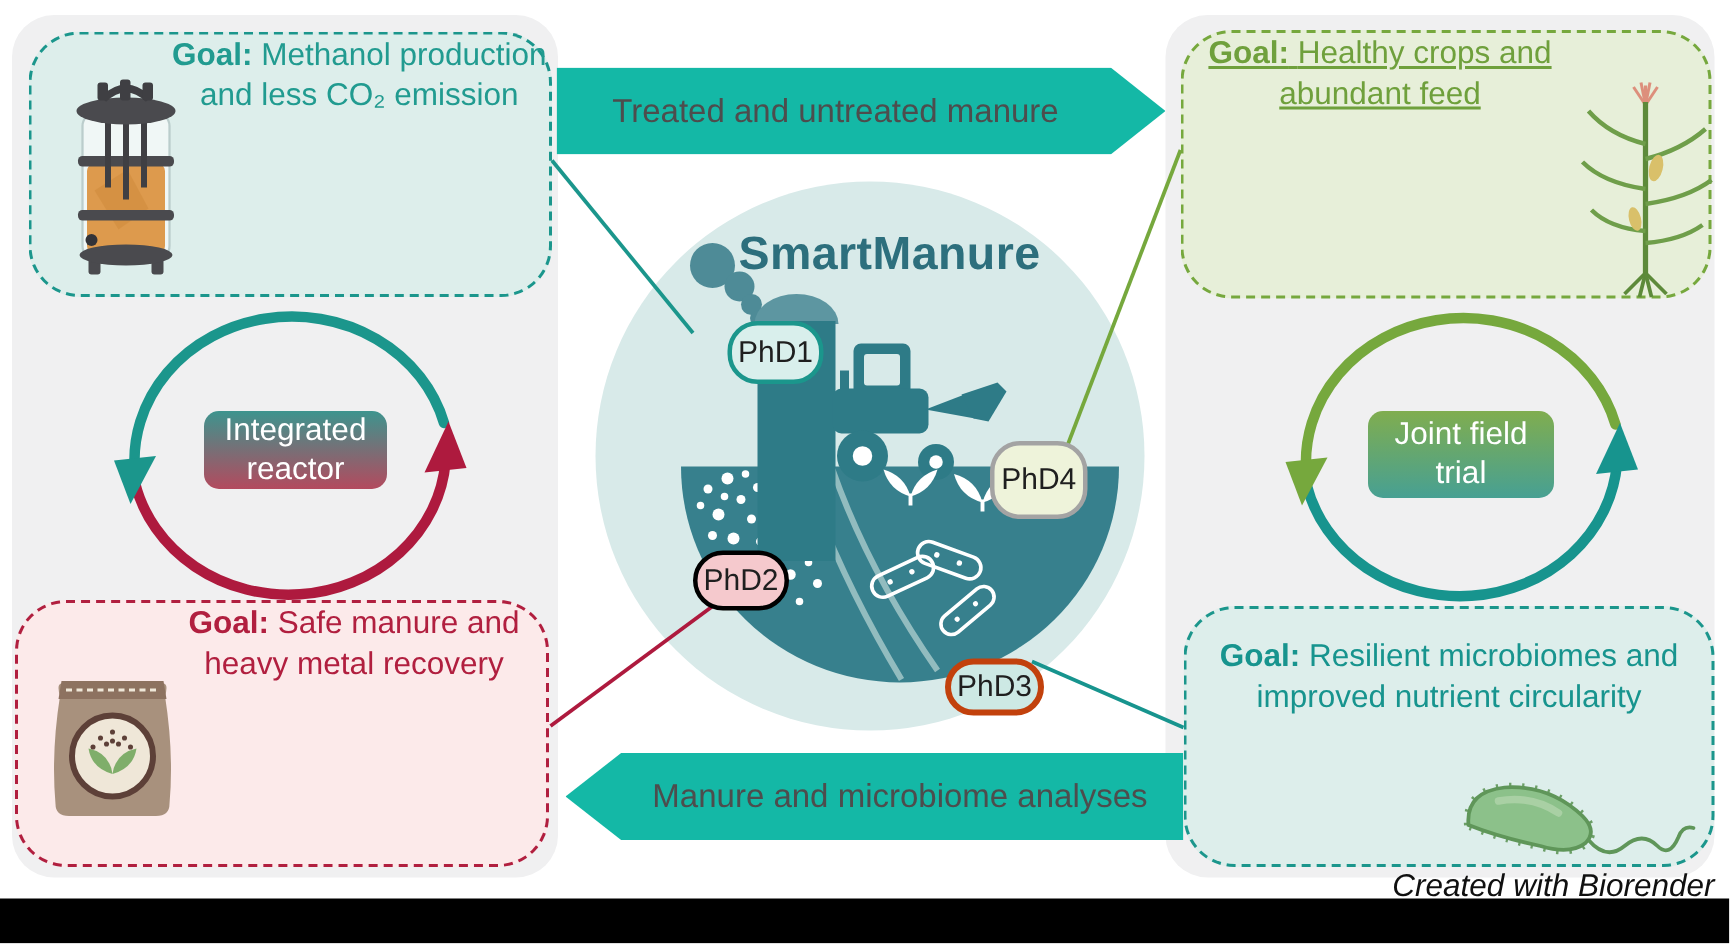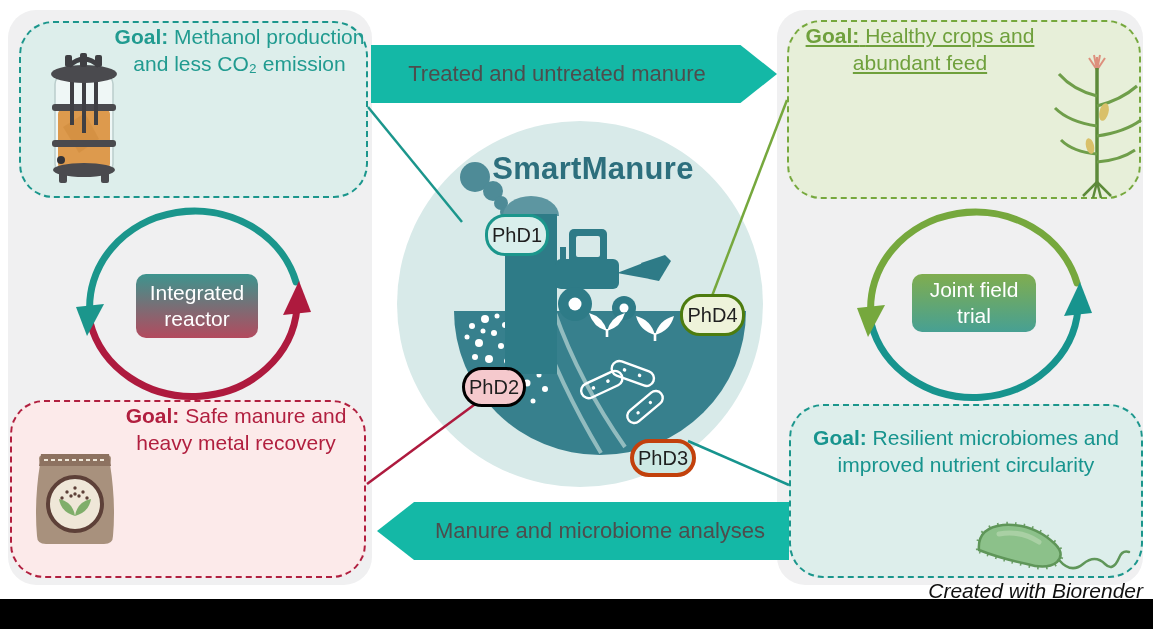--- a/index.html
+++ b/index.html
@@ -257,37 +257,37 @@
     </g>
 
     <g fill="none" stroke-linecap="round">
       <path d="M1077 283 A105 96 0 0 0 871 316" stroke="#76a83d" stroke-width="7"></path>
       <path d="M871 323 A105 96 0 0 0 1078 309" stroke="#17948e" stroke-width="7"></path>
       <polygon points="857,308 885,305 868,337" fill="#76a83d" stroke="none"></polygon>
       <polygon points="1064,316 1092,313 1080,282" fill="#17948e" stroke="none"></polygon>
     </g>
   </svg>
 
-  <div class="abs grad-badge" style="left:136px;top:274px;width:122px;height:64px;background:linear-gradient(180deg,#3d948e,#b34a5e);">
+  <div class="abs grad-badge" style="left:136px;top:274px;width:122px;height:52px;background:linear-gradient(180deg,#3d948e,#b34a5e);">
     <span>Integrated reactor</span>
   </div>
   <div class="abs grad-badge" style="left:912px;top:274px;width:124px;height:58px;background:linear-gradient(180deg,#80ad4f,#47a093);">
     <span style="max-width:100px;">Joint field trial</span>
   </div>
 
   <div class="abs pill" style="left:448px;top:214px;width:64px;height:42px;background:#d9efec;border:3px solid #1b968c;margin-left:37px;">
     <span>PhD1</span>
   </div>
   <div class="abs pill" style="left:462px;top:367px;width:64px;height:40px;background:#f5c9cd;border:3px solid #000000;">
     <span>PhD2</span>
   </div>
   <div class="abs pill" style="left:630px;top:406px;width:66px;height:38px;background:#cde9e4;border:4px solid #c2410c;margin-top:33px;">
     <span>PhD3</span>
   </div>
-  <div class="abs pill" style="left:660px;top:294px;width:65px;height:42px;background:#eef3da;border:3px solid #4d7c0f;margin-left:20px;">
+  <div class="abs pill" style="left:660px;top:294px;width:65px;height:52px;background:#eef3da;border:3px solid #a3a3a3;">
     <span>PhD4</span>
   </div>
 
   <div id="credit" class="abs" style="left:890px;top:579px;width:253px;">Created with Biorender</div>
 
   <div class="abs" style="left:0;top:599px;width:1153px;height:30px;background:#000000;"></div>
 
 </div>
 
 </body></html>

